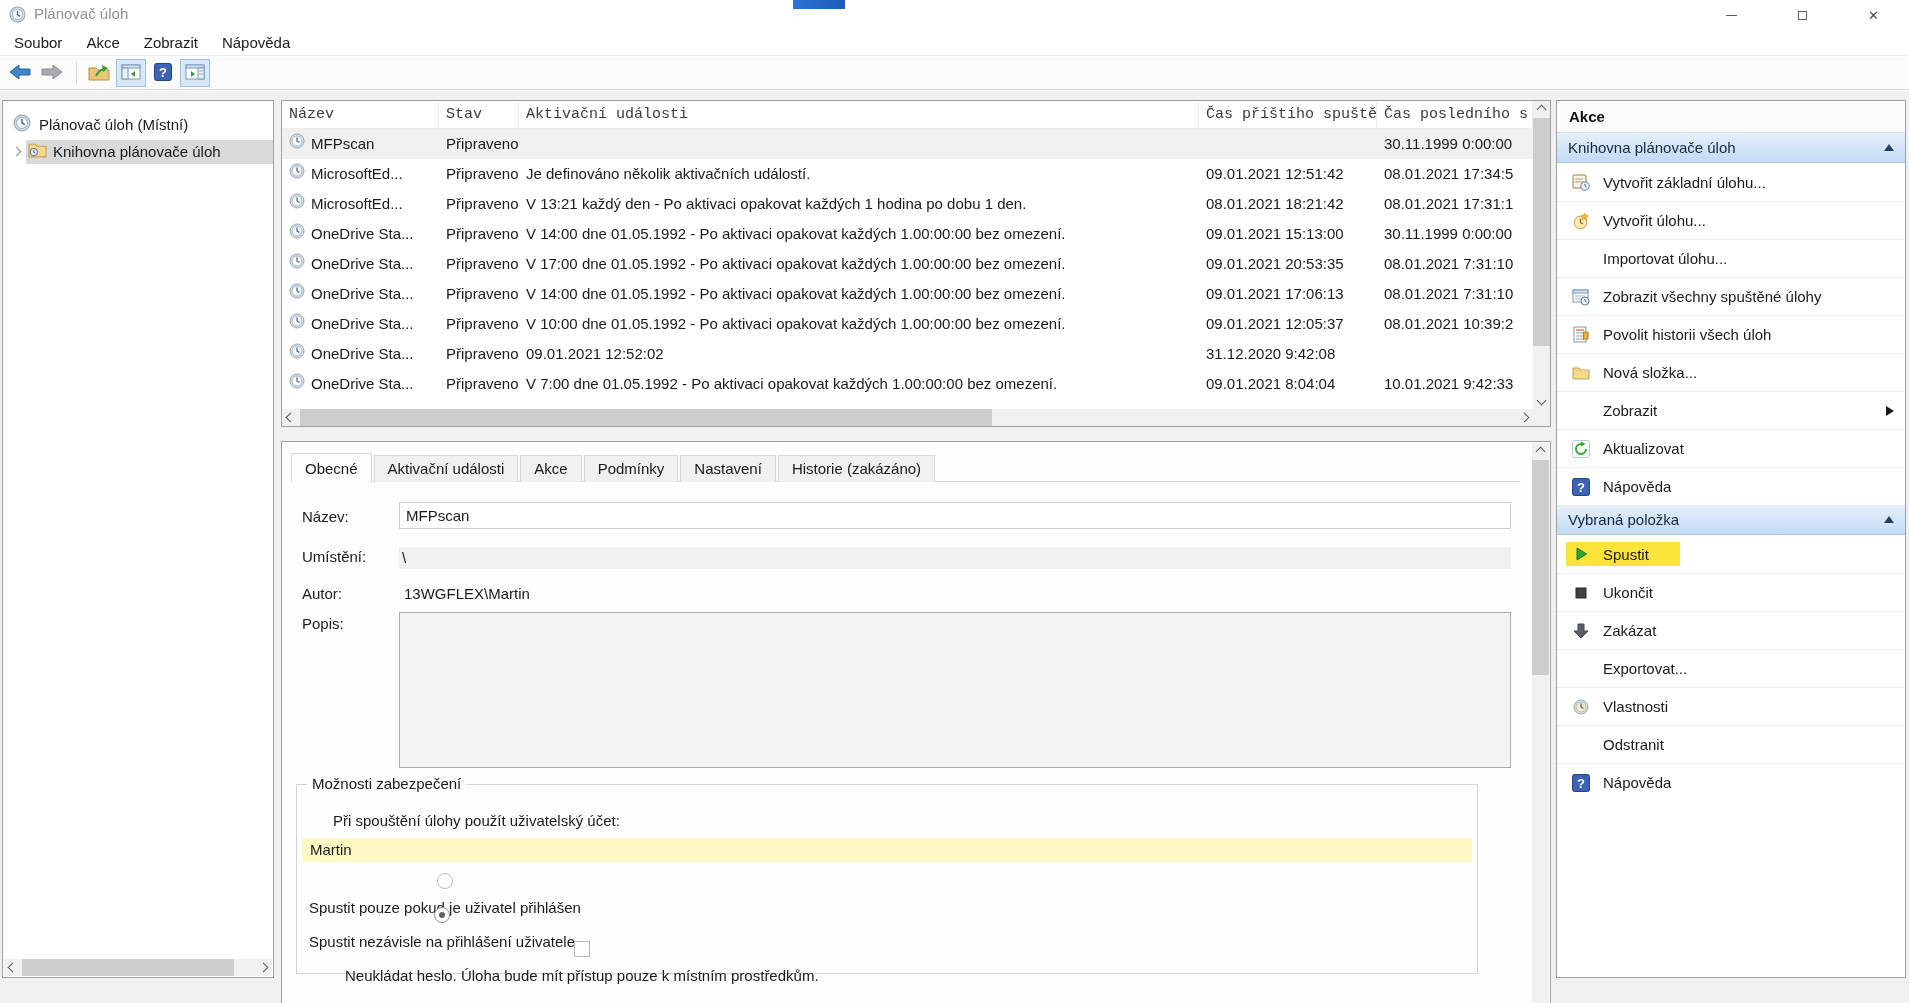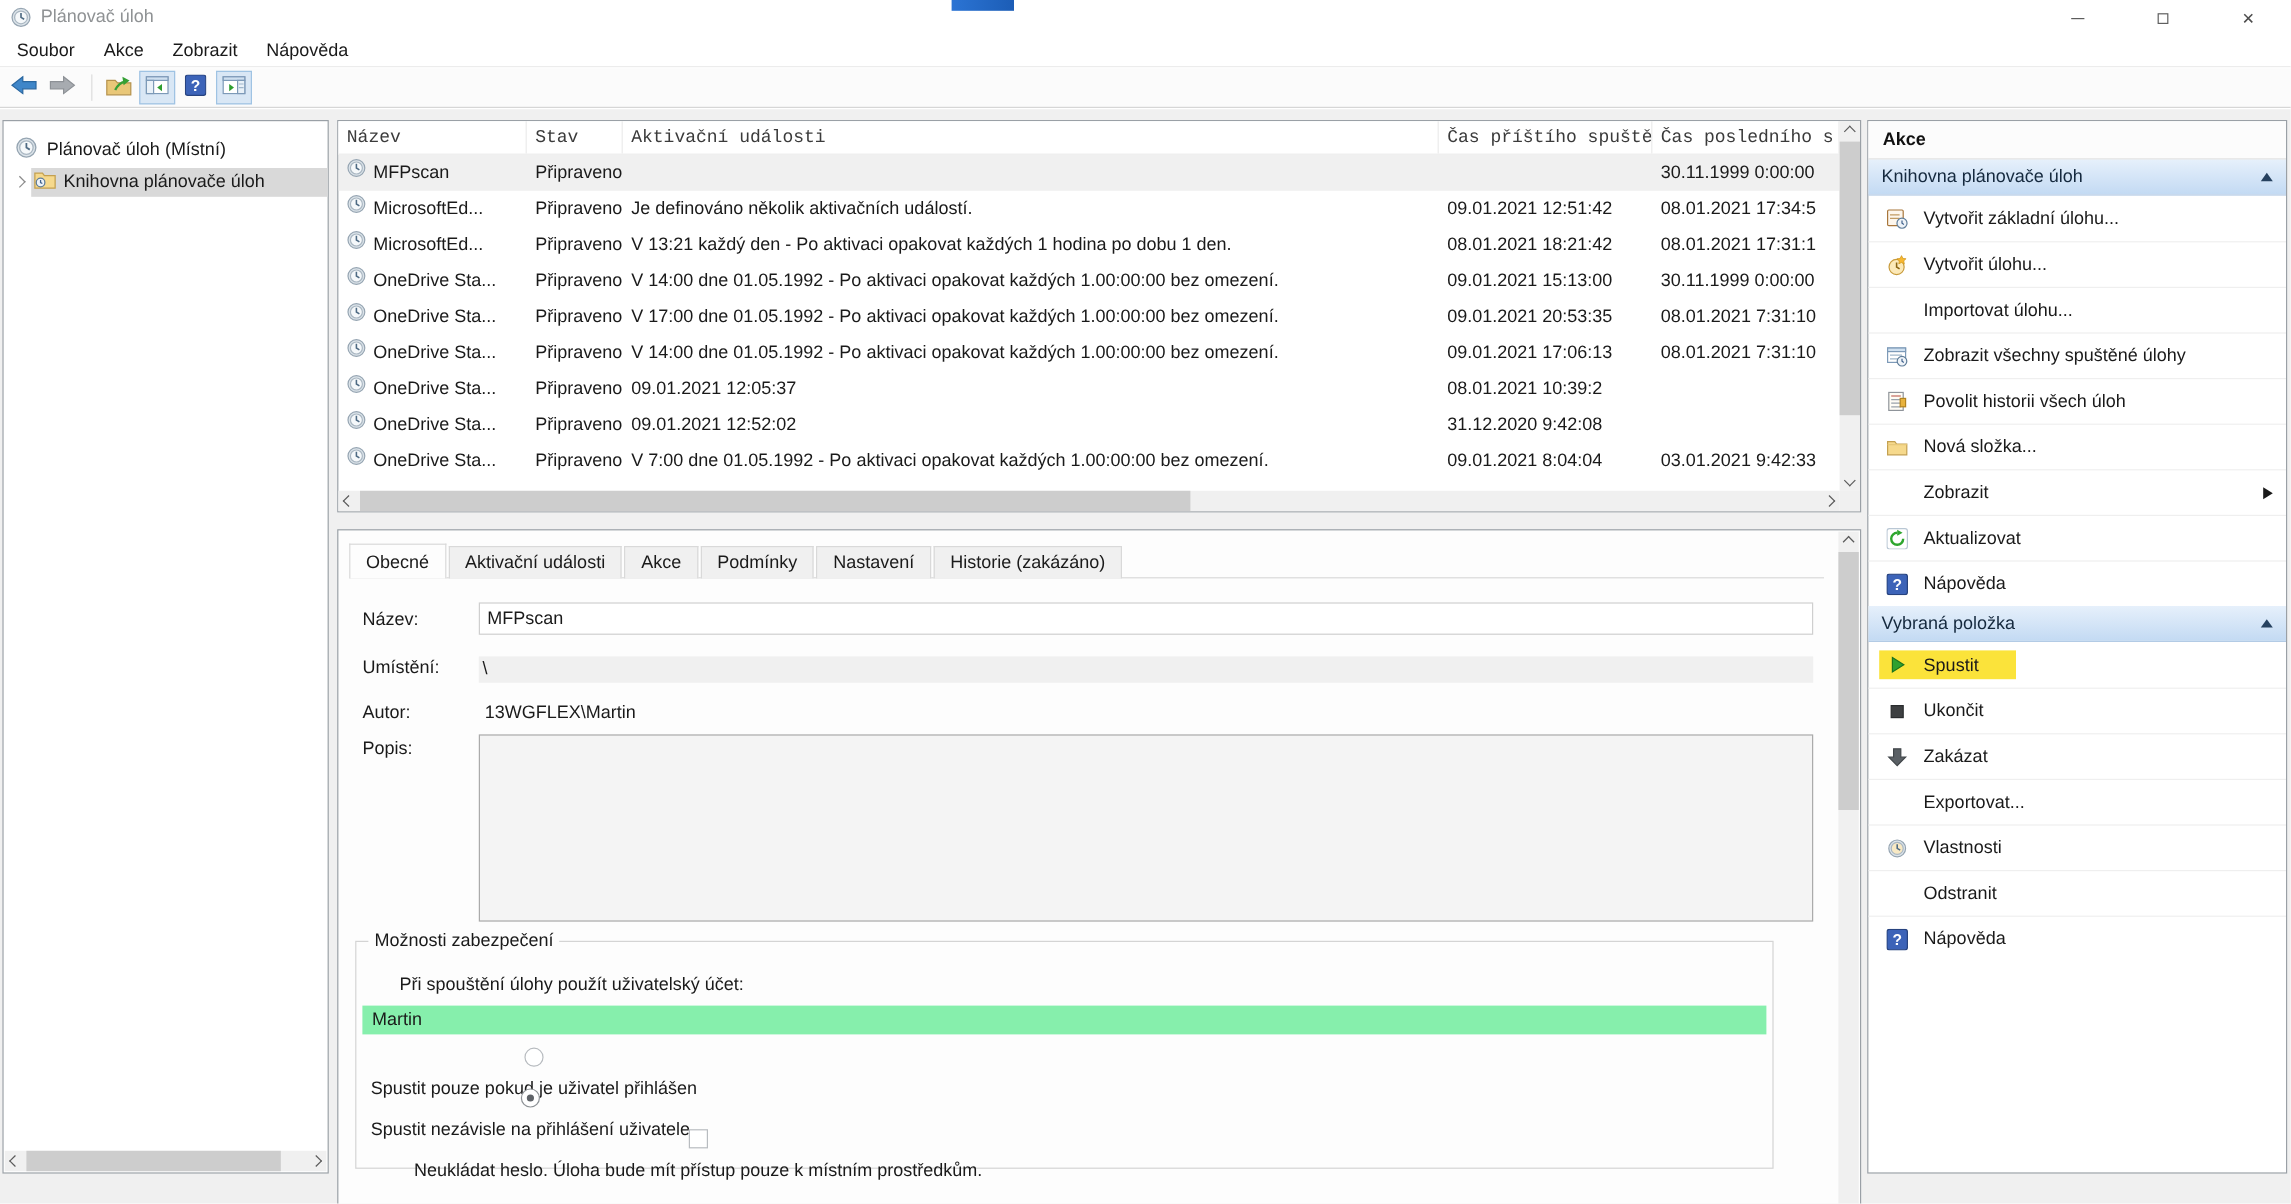--- a/index.html
+++ b/index.html
@@ -85,21 +85,21 @@
   .fld-name-input { position:absolute; left:117px; top:60px; width:1112px; height:27px; border:1px solid #cfcfcf;
     background:#fff; font:inherit; padding:0 6px; color:#1a1a1a; }
   .fld-loc-strip { position:absolute; left:117px; top:105px; width:1112px; height:22px; background:#f0f0f0;
     line-height:22px; padding-left:3px; }
   .fld-author-val { position:absolute; left:122px; top:143px; }
   .fld-desc-box { position:absolute; left:117px; top:170px; width:1112px; height:156px;
     background:#f4f4f4; border:1px solid #ababab; }
   .sec-fieldset { position:absolute; left:14px; top:342px; right:72px; height:190px; border:1px solid #d4d4d4; }
   .sec-legend { position:absolute; left:10px; top:-10px; background:#fdfdfd; padding:0 5px; }
   .sec-acct-label { position:absolute; left:12px; top:27px;margin-left:24px; }
-  .sec-acct-strip { position:absolute; left:5px; right:5px; top:53px; height:24px; background:#86efac;
+  .sec-acct-strip { position:absolute; left:5px; right:5px; top:53px; height:24px; background:#fef9c3;
     line-height:24px; padding-left:8px; }
   .opt-row { position:absolute; left:12px; display:flex; align-items:center; gap:10px;flex-direction:column; }
   .radio { width:16px; height:16px; border:1px solid #b8bcc0; border-radius:50%; background:#fff; position:relative; flex:0 0 auto; }
   .radio.checked { border-color:#8e9296; }
   .radio.checked::after { content:""; position:absolute; left:4px; top:4px; width:6px; height:6px;
     border-radius:50%; background:#5f6368; }
   .checkbox { width:16px; height:16px; border:1px solid #b8bcc0; background:#fff; flex:0 0 auto; }
   .dt-vscroll { top:1px; right:1px; bottom:1px; width:17px; }
   .dt-vscroll .sb-btn.top { top:0; } .dt-vscroll .sb-btn.bottom { bottom:0; }
   .dt-vscroll .sb-thumb { left:0; right:0; top:17px; height:215px; }
@@ -334,20 +334,21 @@
   <div class="lv-row">
     <div class="lv-cell name">
       <span><svg viewBox="0 0 16 16" width="16" height="16">
                 <circle cx="8" cy="8" r="7" fill="#dce4ea" stroke="#96a5b2"></circle>
                 <circle cx="8" cy="8" r="5" fill="#f5f8fa" stroke="#aab7c2"></circle>
                 <path d="M8 4.5 V8 L10.5 9.5" stroke="#4f6b84" stroke-width="1.3" fill="none"></path>
               </svg></span>
       <span>OneDrive Sta...</span>
     </div>
     <div class="lv-cell">Připraveno</div>
+    <div class="lv-cell">V 10:00 dne 01.05.1992 - Po aktivaci opakovat každých 1.00:00:00 bez omezení.</div>
     <div class="lv-cell">09.01.2021 12:05:37</div>
     <div class="lv-cell">08.01.2021 10:39:2</div>
   </div>
 
   <div class="lv-row">
     <div class="lv-cell name">
       <span><svg viewBox="0 0 16 16" width="16" height="16">
                 <circle cx="8" cy="8" r="7" fill="#dce4ea" stroke="#96a5b2"></circle>
                 <circle cx="8" cy="8" r="5" fill="#f5f8fa" stroke="#aab7c2"></circle>
                 <path d="M8 4.5 V8 L10.5 9.5" stroke="#4f6b84" stroke-width="1.3" fill="none"></path>
@@ -364,21 +365,21 @@
       <span><svg viewBox="0 0 16 16" width="16" height="16">
                 <circle cx="8" cy="8" r="7" fill="#dce4ea" stroke="#96a5b2"></circle>
                 <circle cx="8" cy="8" r="5" fill="#f5f8fa" stroke="#aab7c2"></circle>
                 <path d="M8 4.5 V8 L10.5 9.5" stroke="#4f6b84" stroke-width="1.3" fill="none"></path>
               </svg></span>
       <span>OneDrive Sta...</span>
     </div>
     <div class="lv-cell">Připraveno</div>
     <div class="lv-cell">V 7:00 dne 01.05.1992 - Po aktivaci opakovat každých 1.00:00:00 bez omezení.</div>
     <div class="lv-cell">09.01.2021 8:04:04</div>
-    <div class="lv-cell">03.01.2021 9:42:33</div>
+    <div class="lv-cell">10.01.2021 9:42:33</div>
   </div>
 </div>
     <div class="sb lv-vscroll">
       <div class="sb-btn top">
           <i class="chev up"></i>
         </div>
       <div class="sb-thumb"></div>
       <div class="sb-btn bottom">
           <i class="chev down"></i>
         </div>

